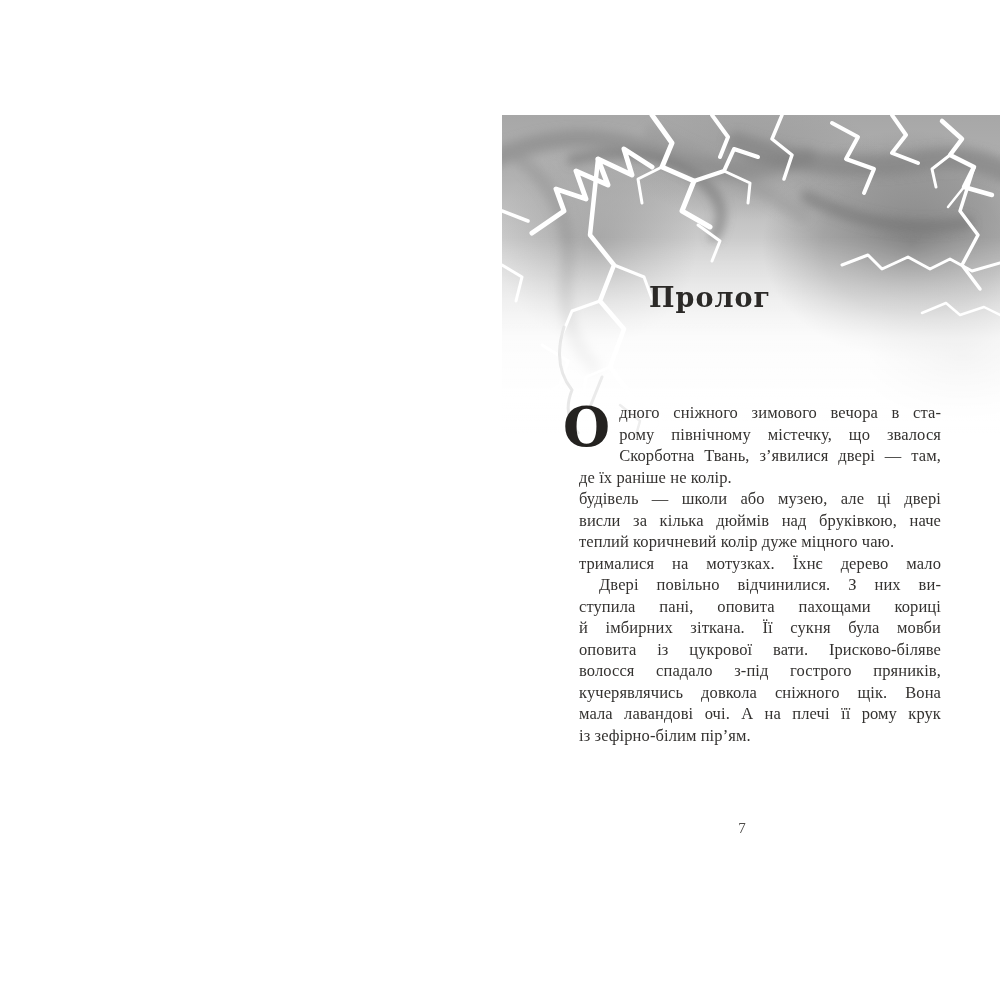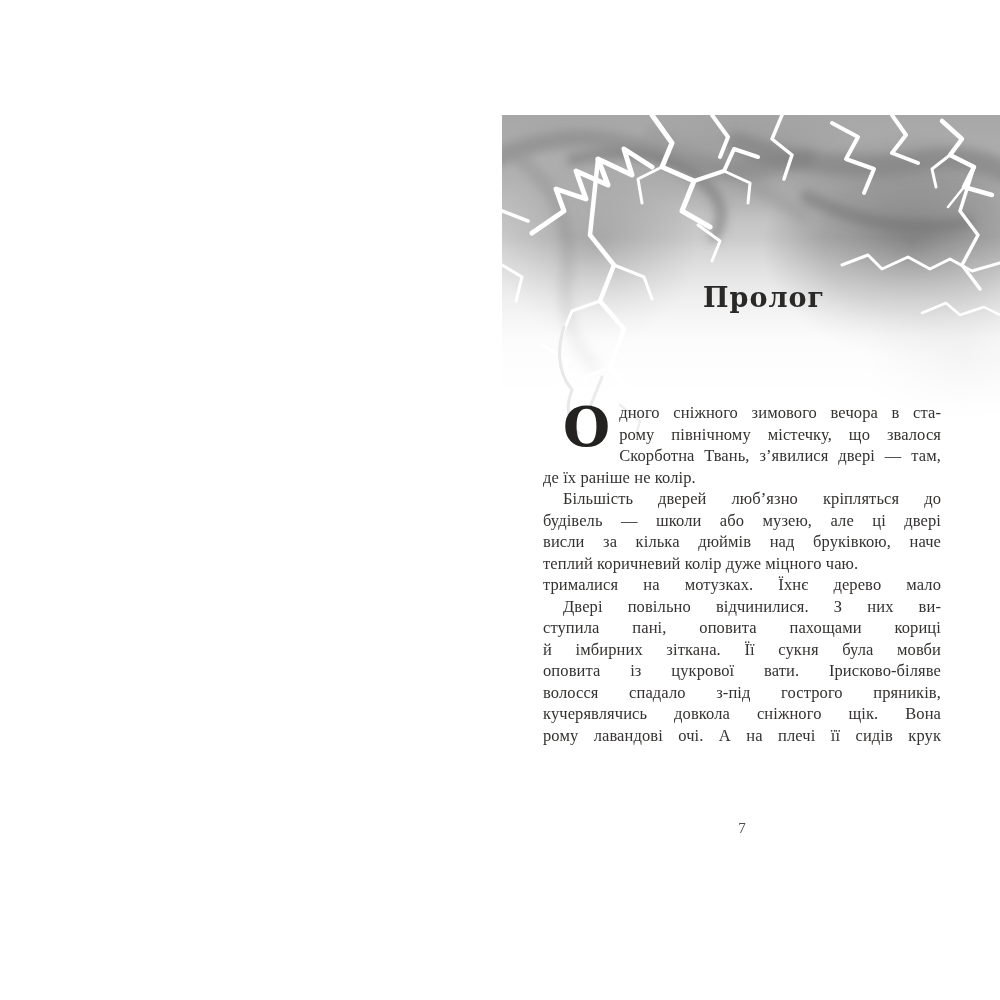--- a/index.html
+++ b/index.html
@@ -20,21 +20,21 @@
   .artwork {
     position: absolute;
     left: 502px;
     top: 115px;
     width: 498px;
     height: 320px;
   }
   .artwork svg { display: block; width: 100%; height: 100%; }
   .heading {
     position: absolute;
-    left: 565px;
+    left: 511px;
     top: 281px;
     width: 398px;
     margin: 0;
     text-align: center;
     font-family: "DejaVu Serif", serif;
     font-weight: bold;
     font-size: 27px;
     line-height: 34px;
     letter-spacing: 1px;
     color: #2b2927;
@@ -48,20 +48,21 @@
     font-size: 16.5px;
     line-height: 21.5px;
     letter-spacing: 0.1px;
   }
   .para { margin: 0; }
   .line {
     text-align: justify;
     text-align-last: justify;
     white-space: nowrap;
     overflow: visible;
+    margin-left: 36px;
   }
   .line.last {
     text-align-last: left;
   }
   .line.indent { text-indent: 20px; }
   .dropcap {
     float: left;
     font-family: "DejaVu Serif", serif;
     font-weight: bold;
     font-size: 54px;
@@ -179,34 +180,34 @@
 
     <div class="para p1">
       <span class="dropcap">О</span>
       <div class="line">дного сніжного зимового вечора в ста-</div>
       <div class="line">рому північному містечку, що звалося</div>
       <div class="line">Скорботна Твань, з’явилися двері — там,</div>
       <div class="line last">де їх раніше не колір.</div>
     </div>
 
     <div class="para">
-      <div class="line indent">Більшість дверей люб’язно кріпляться до</div>
       <div class="line">будівель — школи або музею, але ці двері</div>
       <div class="line">висли за кілька дюймів над бруківкою, наче</div>
       <div class="line last">теплий коричневий колір дуже міцного чаю.</div>
       <div class="line">трималися на мотузках. Їхнє дерево мало</div>
     </div>
 
     <div class="para">
       <div class="line indent">Двері повільно відчинилися. З них ви-</div>
       <div class="line">ступила пані, оповита пахощами кориці</div>
       <div class="line">й імбирних зіткана. Її сукня була мовби</div>
       <div class="line">оповита із цукрової вати. Ірисково-біляве</div>
       <div class="line">волосся спадало з-під гострого пряників,</div>
       <div class="line">кучерявлячись довкола сніжного щік. Вона</div>
-      <div class="line">рому лавандові очі. А на плечі її сидів крук</div>
+      <div class="line">мала лавандові очі. А на плечі її рому крук</div>
+      <div class="line last">із зефірно-білим пір’ям.</div>
     </div>
 
   </div>
 
   <div class="pagenum">7</div>
 
 </div>
 
 </body></html>

